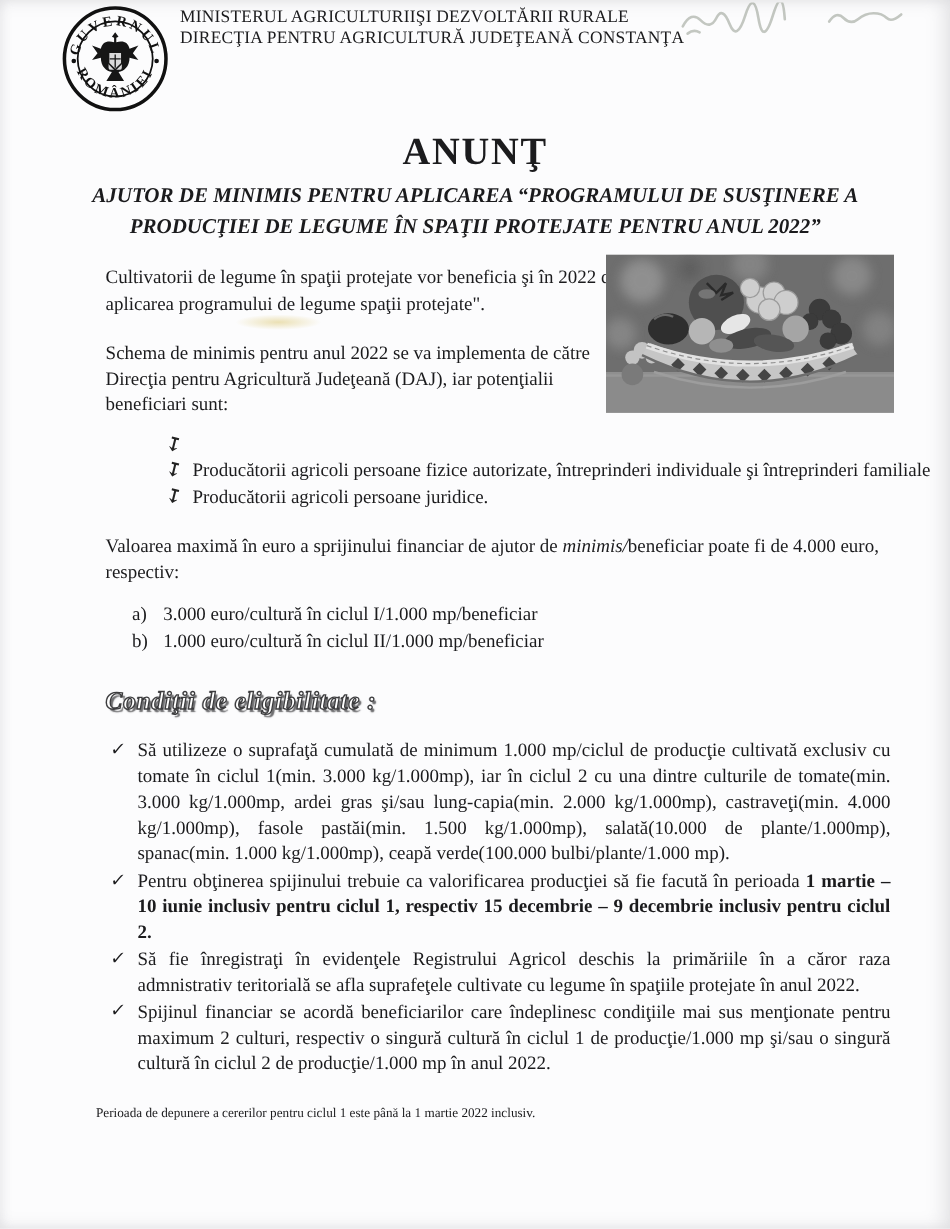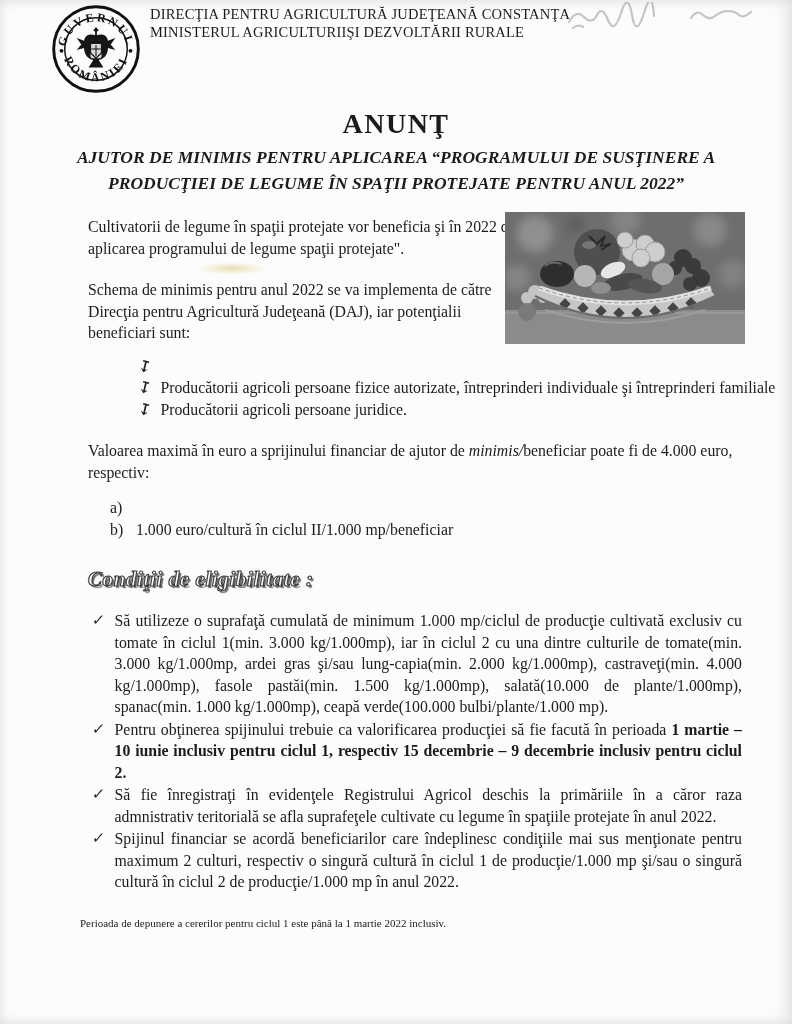--- a/index.html
+++ b/index.html
@@ -12,21 +12,21 @@
     font-family:"Liberation Serif","DejaVu Serif",serif;
     color:#1b1b1d;
     overflow:hidden;
   }
   
   .header{position:relative;height:80px;}
   .seal{position:absolute;left:50px;top:3px;width:92px;height:92px;}
   .header-text{position:absolute;left:150px;top:6px;font-size:14.5px;line-height:17.5px;letter-spacing:.2px;}
   .handwriting{position:absolute;right:14px;top:2px;opacity:.5;}
   
-  .title{margin-top:28px;text-align:center;font-size:28px;font-weight:bold;letter-spacing:1.5px;}
+  .title{margin-top:28px;text-align:center;font-size:32px;font-weight:bold;letter-spacing:1.5px;}
   .subtitle{margin:4px auto 0;width:676px;text-align:center;font-weight:bold;font-style:italic;font-size:17.5px;line-height:26px;}
   
   .para{margin:20px 48px 0 88px;font-size:15.8px;line-height:21.5px;text-align:left;}
   .schema{width:432px;}
   .photo{position:absolute;left:505px;top:212px;width:240px;height:132px;}
   .arrow-list{margin:12px 0 0 138px;font-size:15.8px;line-height:21.5px;}
   .arrow-item{display:flex;align-items:flex-start;}
   .arrow-item .glyph{display:inline-block;font-weight:bold;font-size:16px;margin-right:9px;transform:rotate(14deg);color:#222;}
   .arrow-item.first .txt{max-width:372px;}
   .opt-list{margin:14px 0 0 110px;font-size:15.8px;line-height:22px;}
@@ -71,22 +71,22 @@
       </text>
       <circle cx="12.5" cy="52" r="2.1" fill="#111"></circle>
       <circle cx="87.5" cy="52" r="2.1" fill="#111"></circle>
       <path d="M50,26 l3,4 -2,1 v4 c6,-2 11,0 12,6 l8,-3 -5,7 5,6 -8,-2 c0,8 -5,12 -10,13 l5,8 h-16 l5,-8 c-5,-1 -10,-5 -10,-13 l-8,2 5,-6 -5,-7 8,3 c1,-6 6,-8 12,-6 v-4 l-2,-1 z" fill="#161616"></path>
       <rect x="44" y="44" width="12" height="16" rx="2" fill="#fcfcfd" opacity=".85"></rect>
       <path d="M44,44 h12 v10 l-6,6 -6,-6 z" fill="none" stroke="#161616" stroke-width="1.4"></path>
       <line x1="50" y1="46" x2="50" y2="58" stroke="#161616" stroke-width="1.2"></line>
       <line x1="45" y1="50" x2="55" y2="50" stroke="#161616" stroke-width="1.2"></line>
     </svg>
     <div class="header-text">
+      <div>MINISTERUL AGRICULTURIIŞI DEZVOLTĂRII RURALE</div>
       <div>DIRECŢIA PENTRU AGRICULTURĂ JUDEŢEANĂ CONSTANŢA</div>
-      <div>MINISTERUL AGRICULTURIIŞI DEZVOLTĂRII RURALE</div>
     </div>
     <svg class="handwriting" width="215" height="34">
       <g fill="none" stroke="#8b9386" stroke-width="2.2" stroke-linecap="round">
         <path d="M6,20 q7,-13 15,-5 t13,-2 t11,5 t13,-7 t11,2 t12,-2 t10,3"></path>
         <path d="M128,16 q6,-9 12,-3 t12,1 t13,-5 t11,4 t12,-3"></path>
         <path d="M10,26 q5,-4 10,-1"></path>
       </g>
     </svg>
   </div>
 
@@ -186,20 +186,21 @@
     </div>
   </div>
 
   <div class="para">
     <span>Valoarea maximă în euro a sprijinului financiar de ajutor de </span><span class="i">minimis/</span><span>beneficiar poate fi de 4.000 euro, respectiv:</span>
   </div>
 
   <div class="opt-list">
     <div class="opt">
       <span class="lbl">a)</span>
+      <span>3.000 euro/cultură în ciclul I/1.000 mp/beneficiar</span>
     </div>
     <div class="opt">
       <span class="lbl">b)</span>
       <span>1.000 euro/cultură în ciclul II/1.000 mp/beneficiar</span>
     </div>
   </div>
 
   <div class="elig-heading">Condiţii de eligibilitate :</div>
 
   <div class="check-list">

